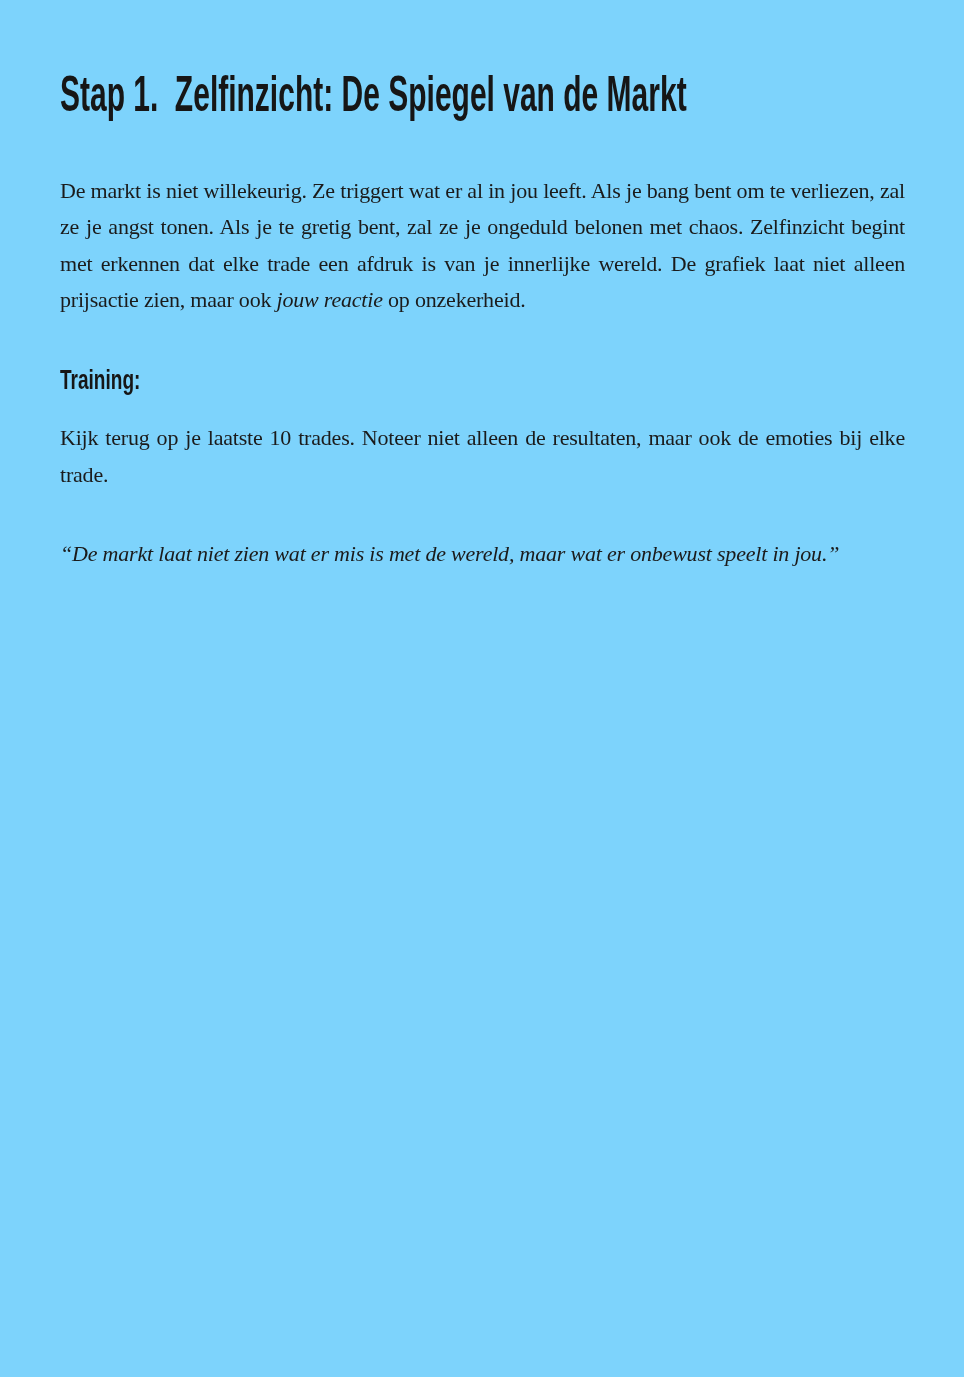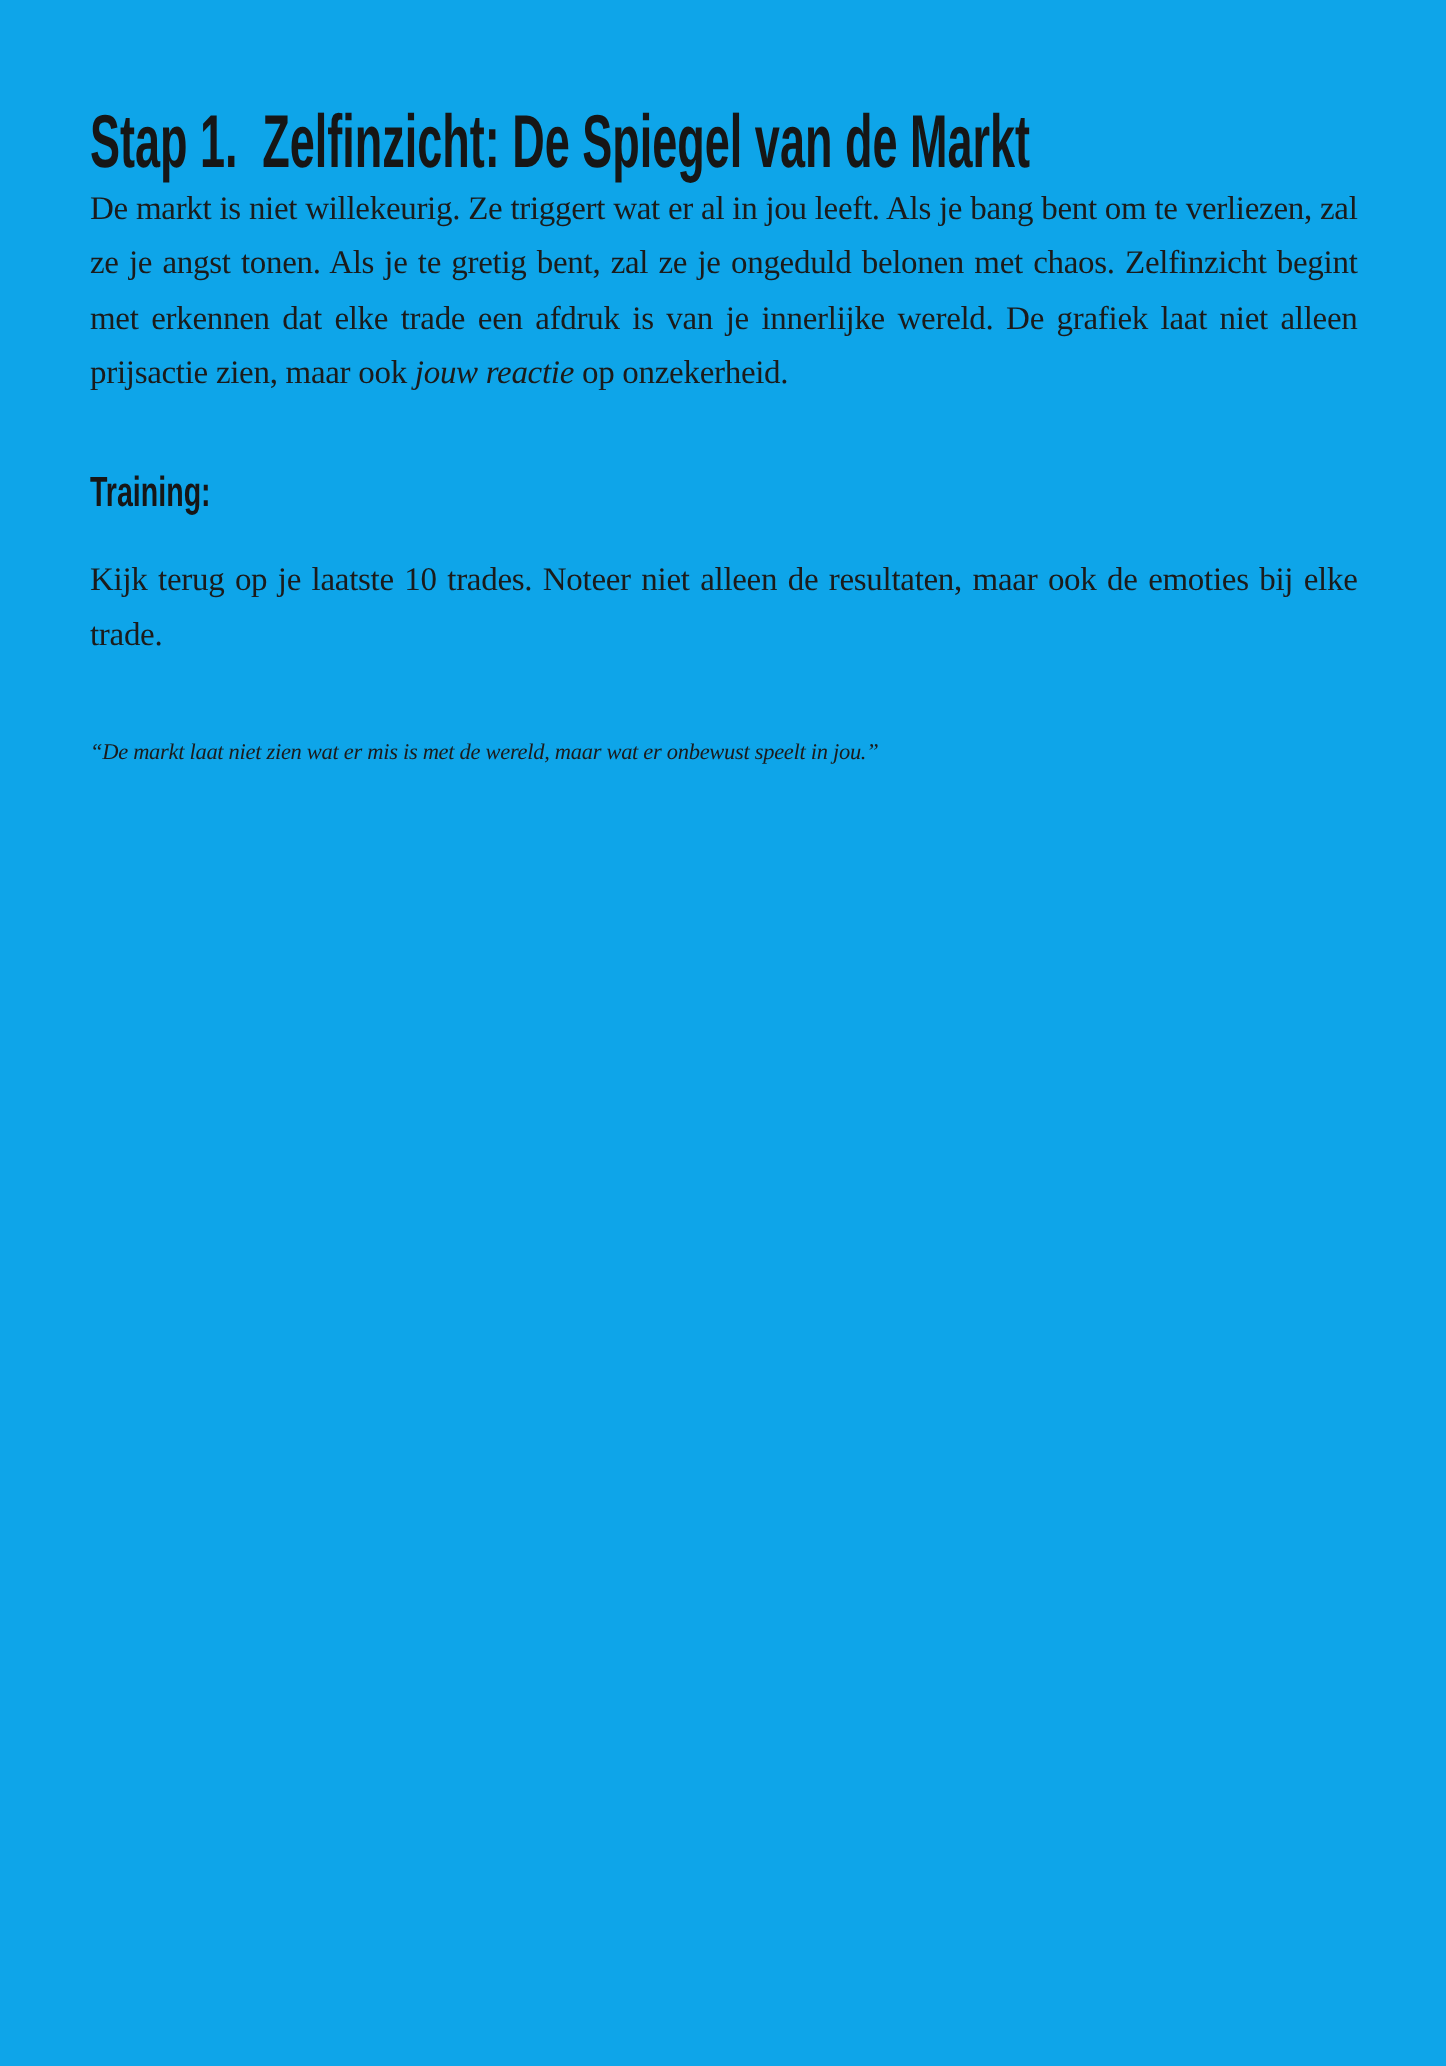--- a/index.html
+++ b/index.html
@@ -4,21 +4,21 @@
 <style>
   html, body {
     margin: 0;
     padding: 0;
     background: #ffffff;
   }
   .page {
     position: relative;
     width: 964px;
     height: 1377px;
-    background: #0ea5e9;
+    background: #7dd3fc;
     color: #1b1b1b;
     box-sizing: border-box;
     padding: 0 59px 0 60px;
     overflow: hidden;
   }
   
   .headline {
     font-family: "Liberation Sans", "DejaVu Sans", sans-serif;
     font-weight: bold;
     white-space: nowrap;
@@ -45,34 +45,35 @@
   .body-text {
     font-family: "Liberation Serif", "DejaVu Serif", serif;
     font-size: 22px;
     letter-spacing: -0.2px;
     line-height: 36.5px;
     text-align: justify;
     color: #1b1b1b;
     margin: 0;
   }
   p.intro {
+    margin-top: 52px;
   }
   p.after-heading {
     margin-top: 25px;
   }
   p.spaced {
     margin-top: 37px;
   }
   .italic {
     font-style: italic;
   }
   blockquote.quote {
     font-family: "Liberation Serif", "DejaVu Serif", serif;
     font-style: italic;
-    font-size: 15px;
+    font-size: 22px;
     letter-spacing: -0.2px;
     line-height: 38px;
     text-align: left;
     color: #1b1b1b;
     margin: 42px 0 0 0;
     max-width: 810px;
   }
 </style>
 </head>
 <body>

